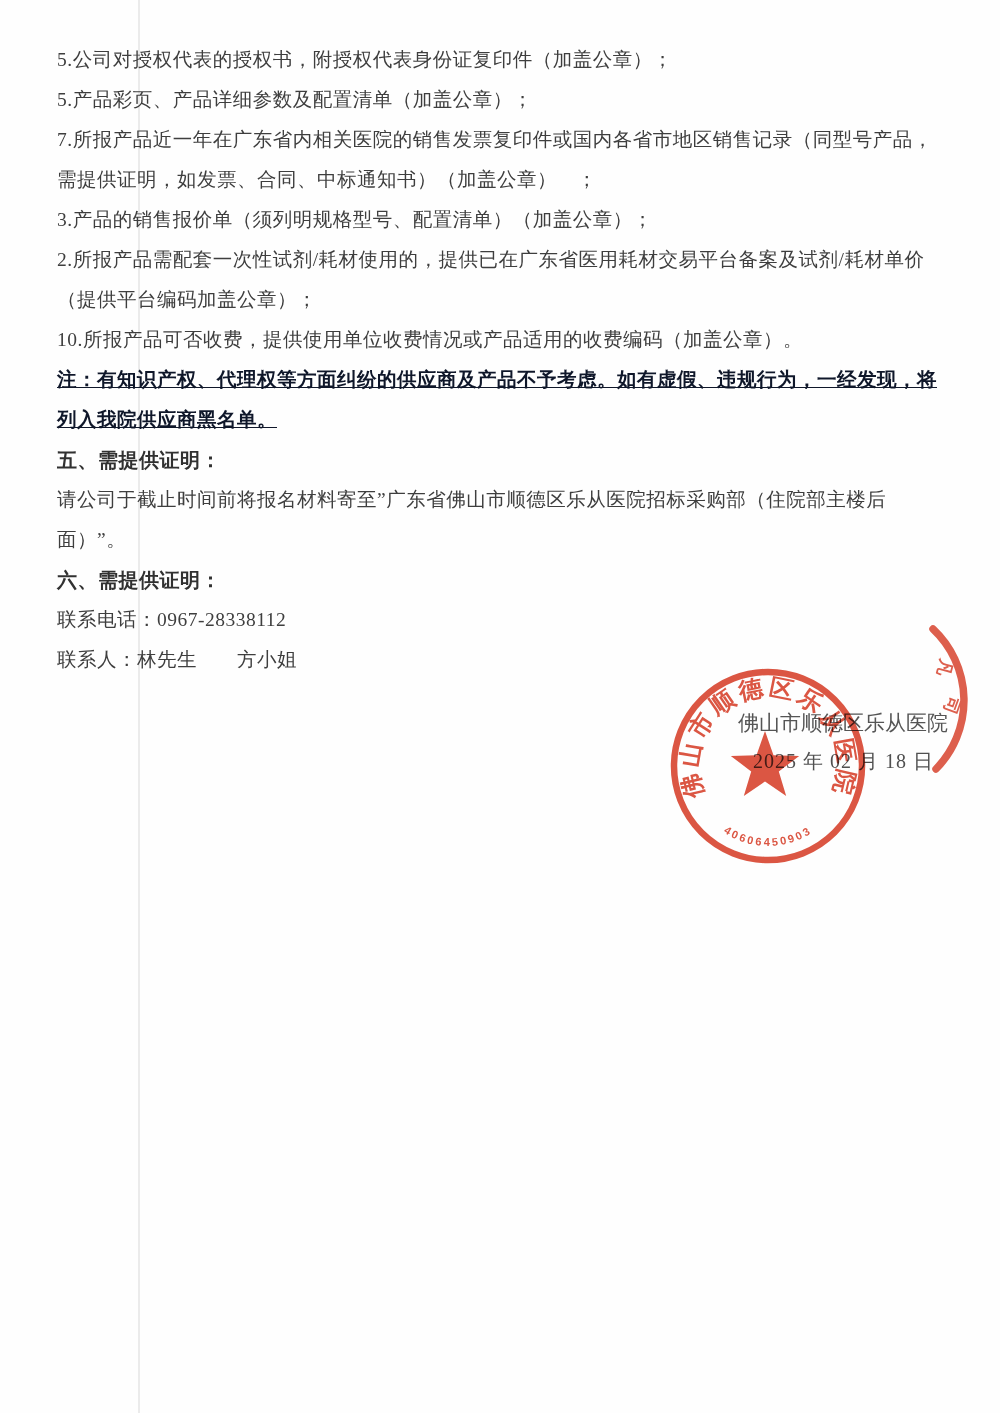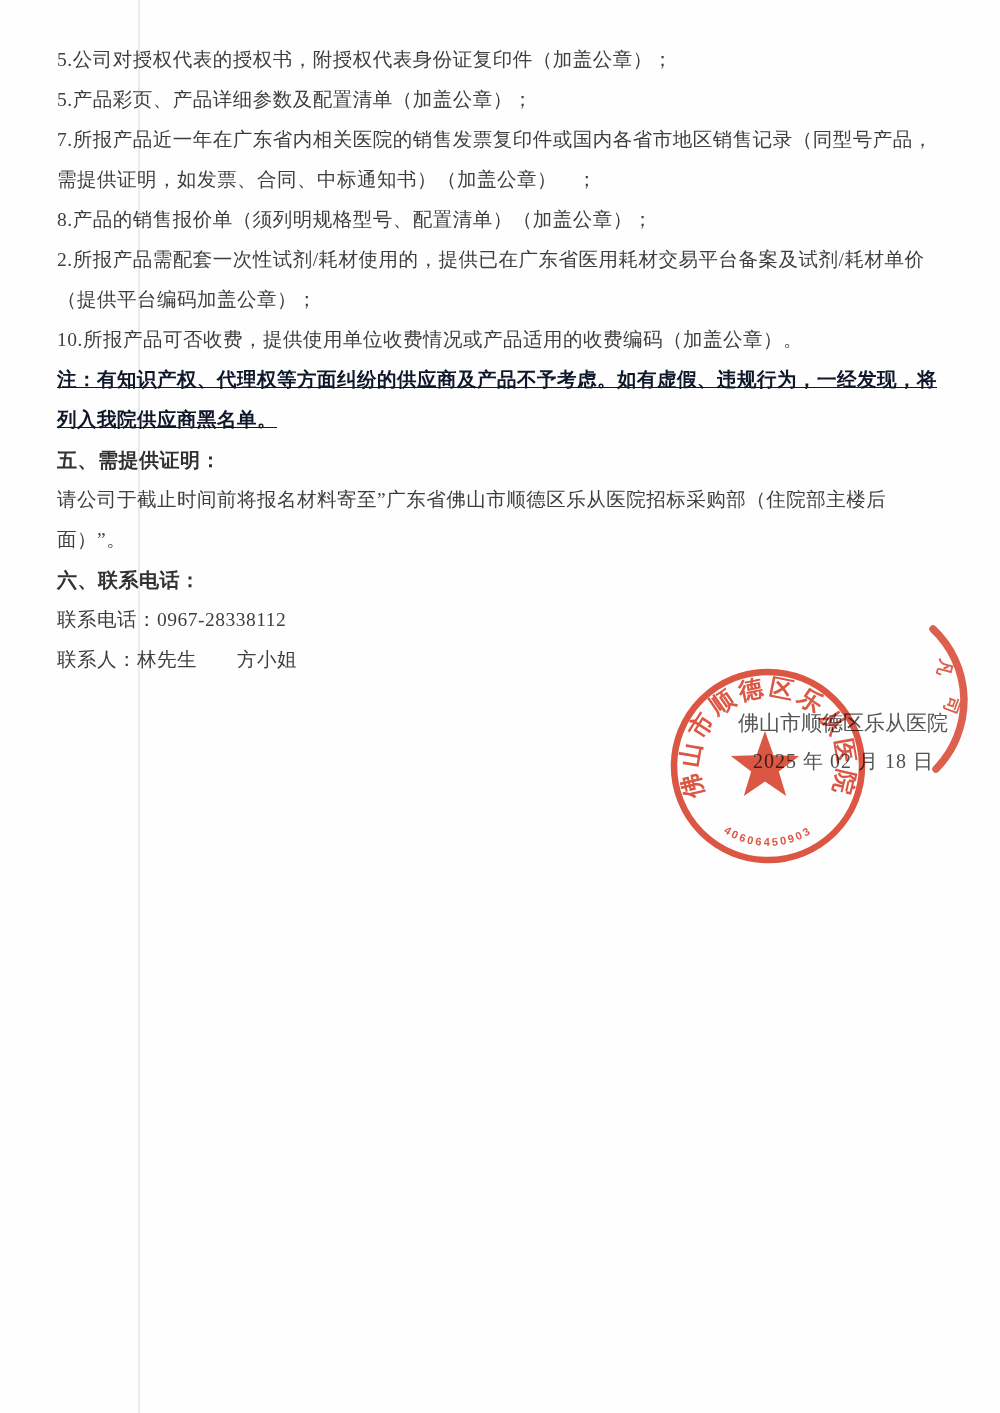--- a/index.html
+++ b/index.html
@@ -61,27 +61,27 @@
 <body>
 
 <div class="page">
 
   <div class="scan-line"></div>
 
   <div class="content">
     <p>5.公司对授权代表的授权书，附授权代表身份证复印件（加盖公章）；</p>
     <p>5.产品彩页、产品详细参数及配置清单（加盖公章）；</p>
     <p>7.所报产品近一年在广东省内相关医院的销售发票复印件或国内各省市地区销售记录（同型号产品，需提供证明，如发票、合同、中标通知书）（加盖公章）　；</p>
-    <p>8.产品的销售报价单（须列明规格型号、配置清单）（加盖公章）；</p>
+    <p>3.产品的销售报价单（须列明规格型号、配置清单）（加盖公章）；</p>
     <p>2.所报产品需配套一次性试剂/耗材使用的，提供已在广东省医用耗材交易平台备案及试剂/耗材单价（提供平台编码加盖公章）；</p>
     <p>10.所报产品可否收费，提供使用单位收费情况或产品适用的收费编码（加盖公章）。</p>
     <p class="bold">注：有知识产权、代理权等方面纠纷的供应商及产品不予考虑。如有虚假、违规行为，一经发现，将列入我院供应商黑名单。</p>
     <p class="heading">五、需提供证明：</p>
     <p>请公司于截止时间前将报名材料寄至”广东省佛山市顺德区乐从医院招标采购部（住院部主楼后面）”。</p>
-    <p class="heading">六、联系电话：</p>
+    <p class="heading">六、需提供证明：</p>
     <p>联系电话：0967-28338112</p>
     <p>联系人：林先生　　方小姐</p>
   </div>
 
   <div class="overlay-name">佛山市顺德区乐从医院</div>
   <div class="overlay-date">2025 年 02 月 18 日</div>
 
   <svg class="seal-svg" width="214" height="214" viewBox="0 0 214 214" xmlns="http://www.w3.org/2000/svg">
     <defs>
       <path id="sealArc" d="M 43.6 136.6 A 70 70 0 1 1 170.4 136.6" fill="none"></path>

